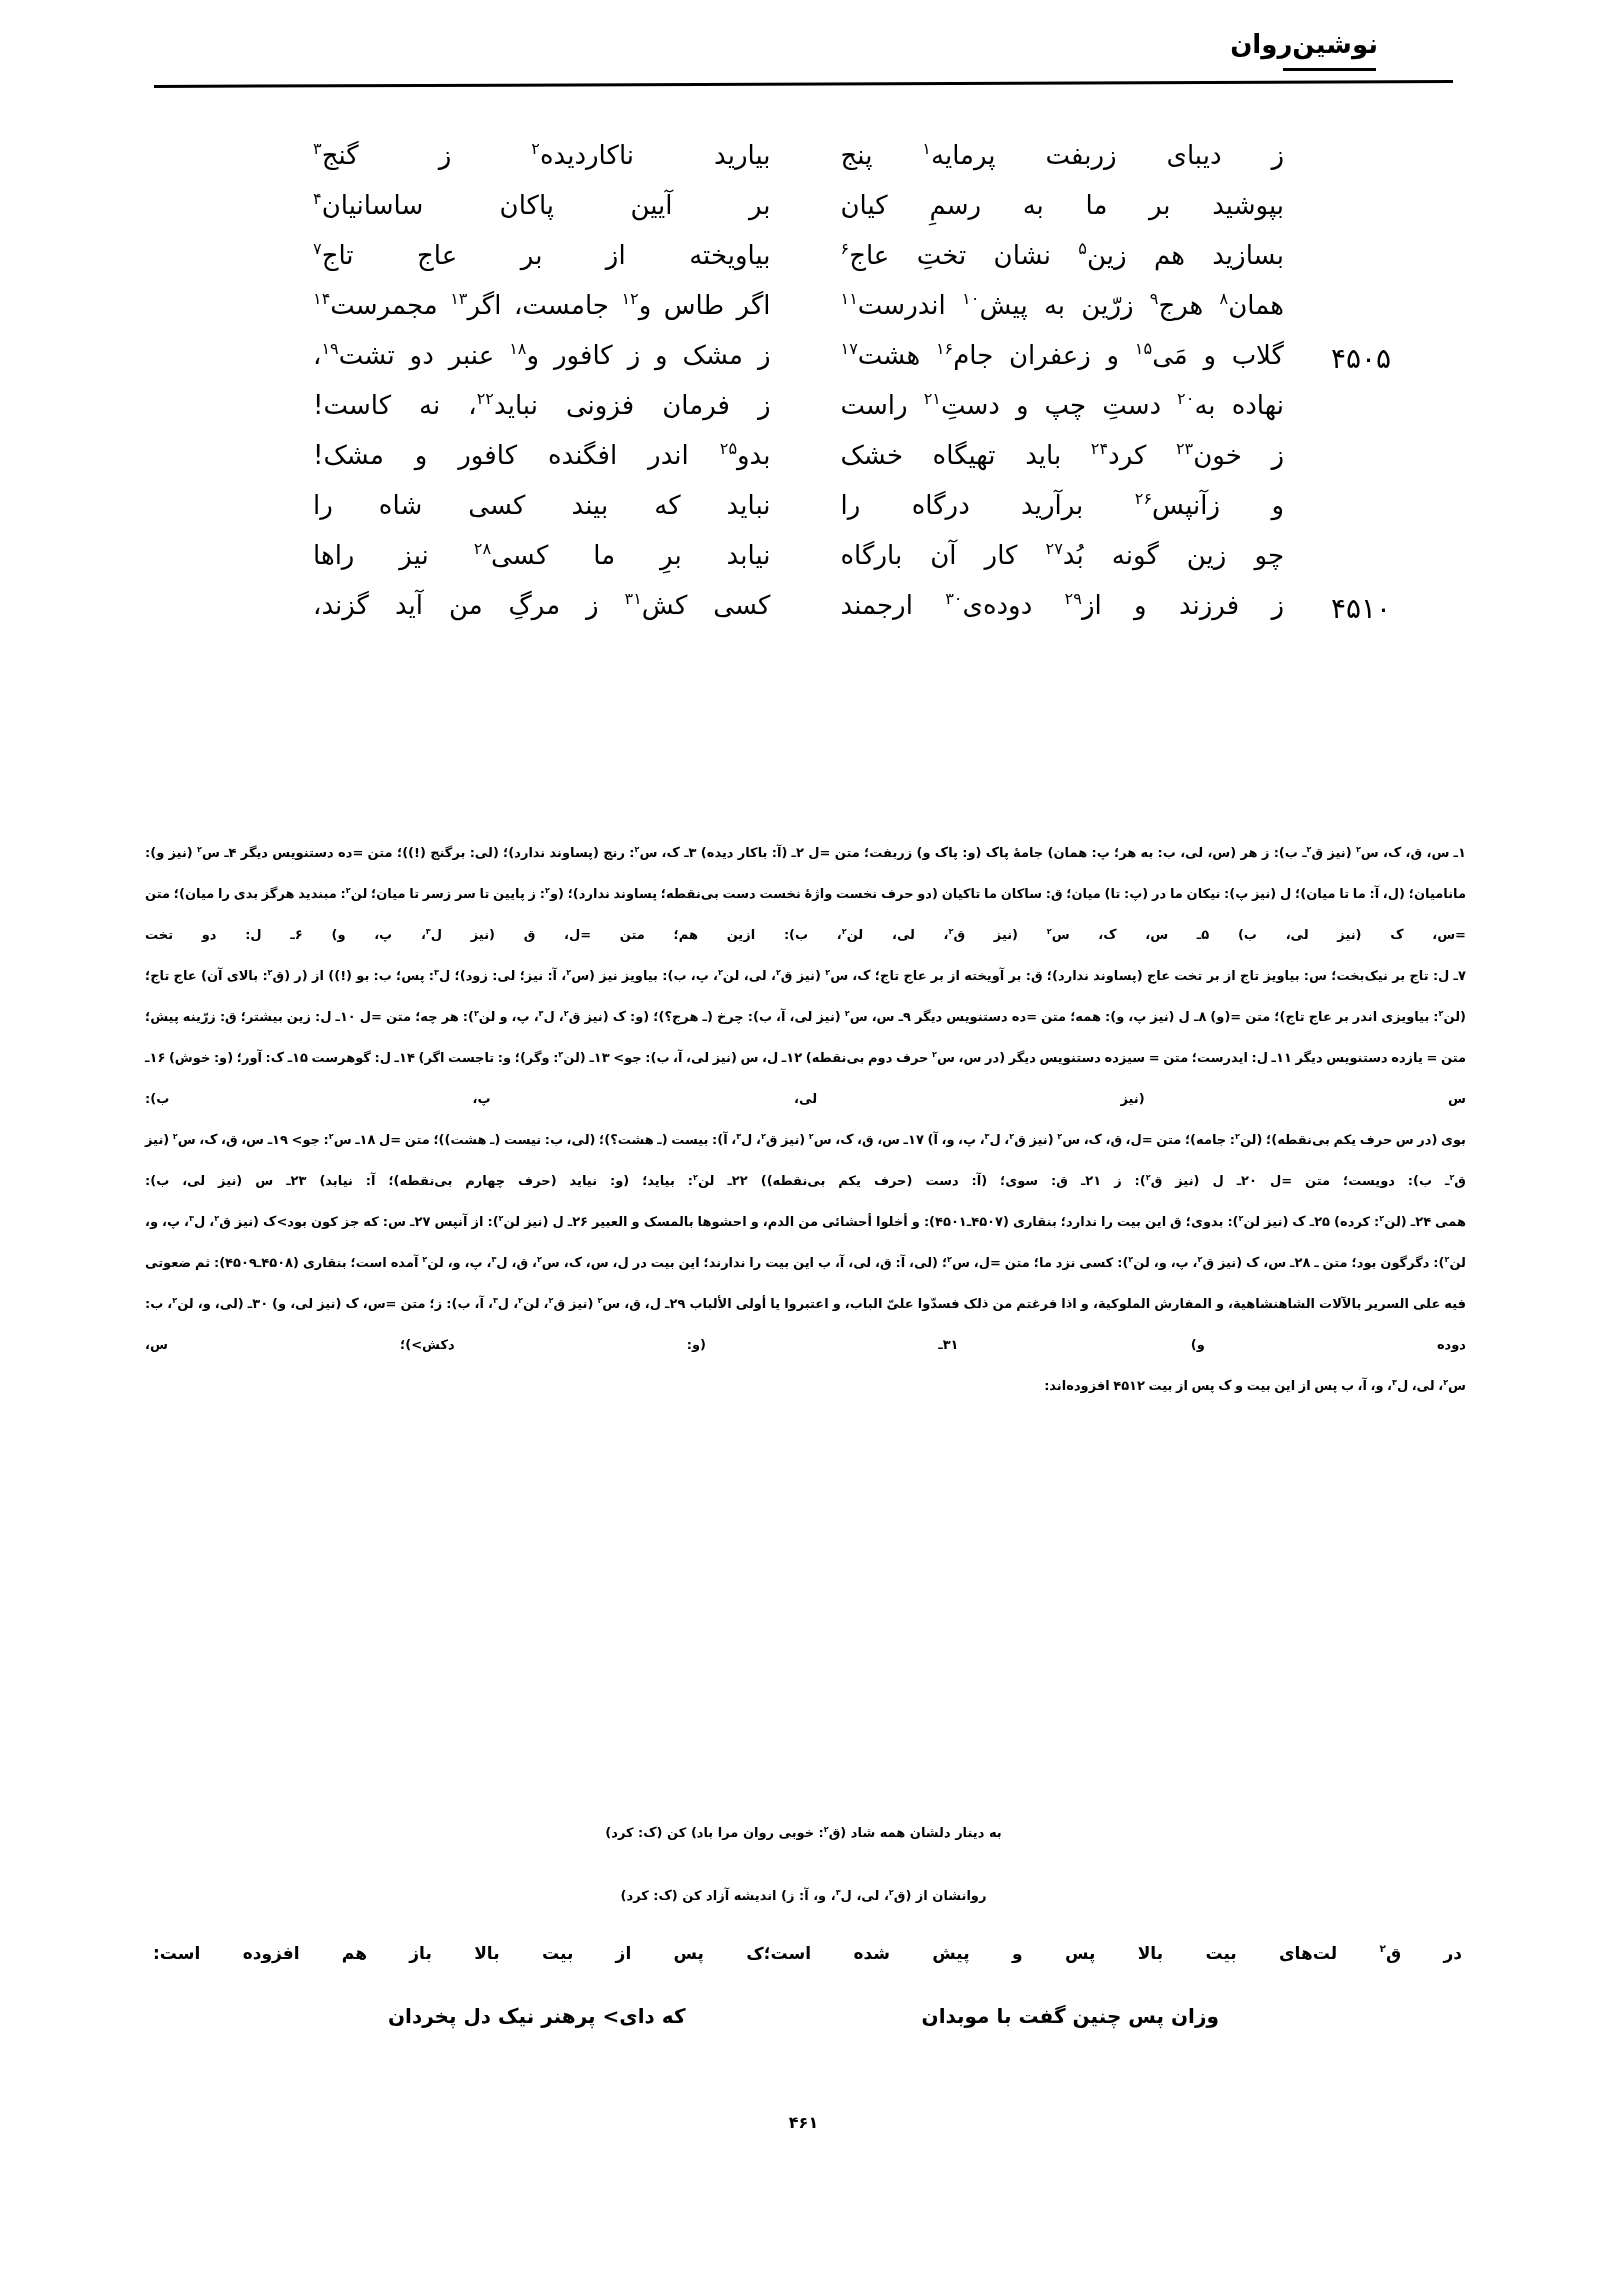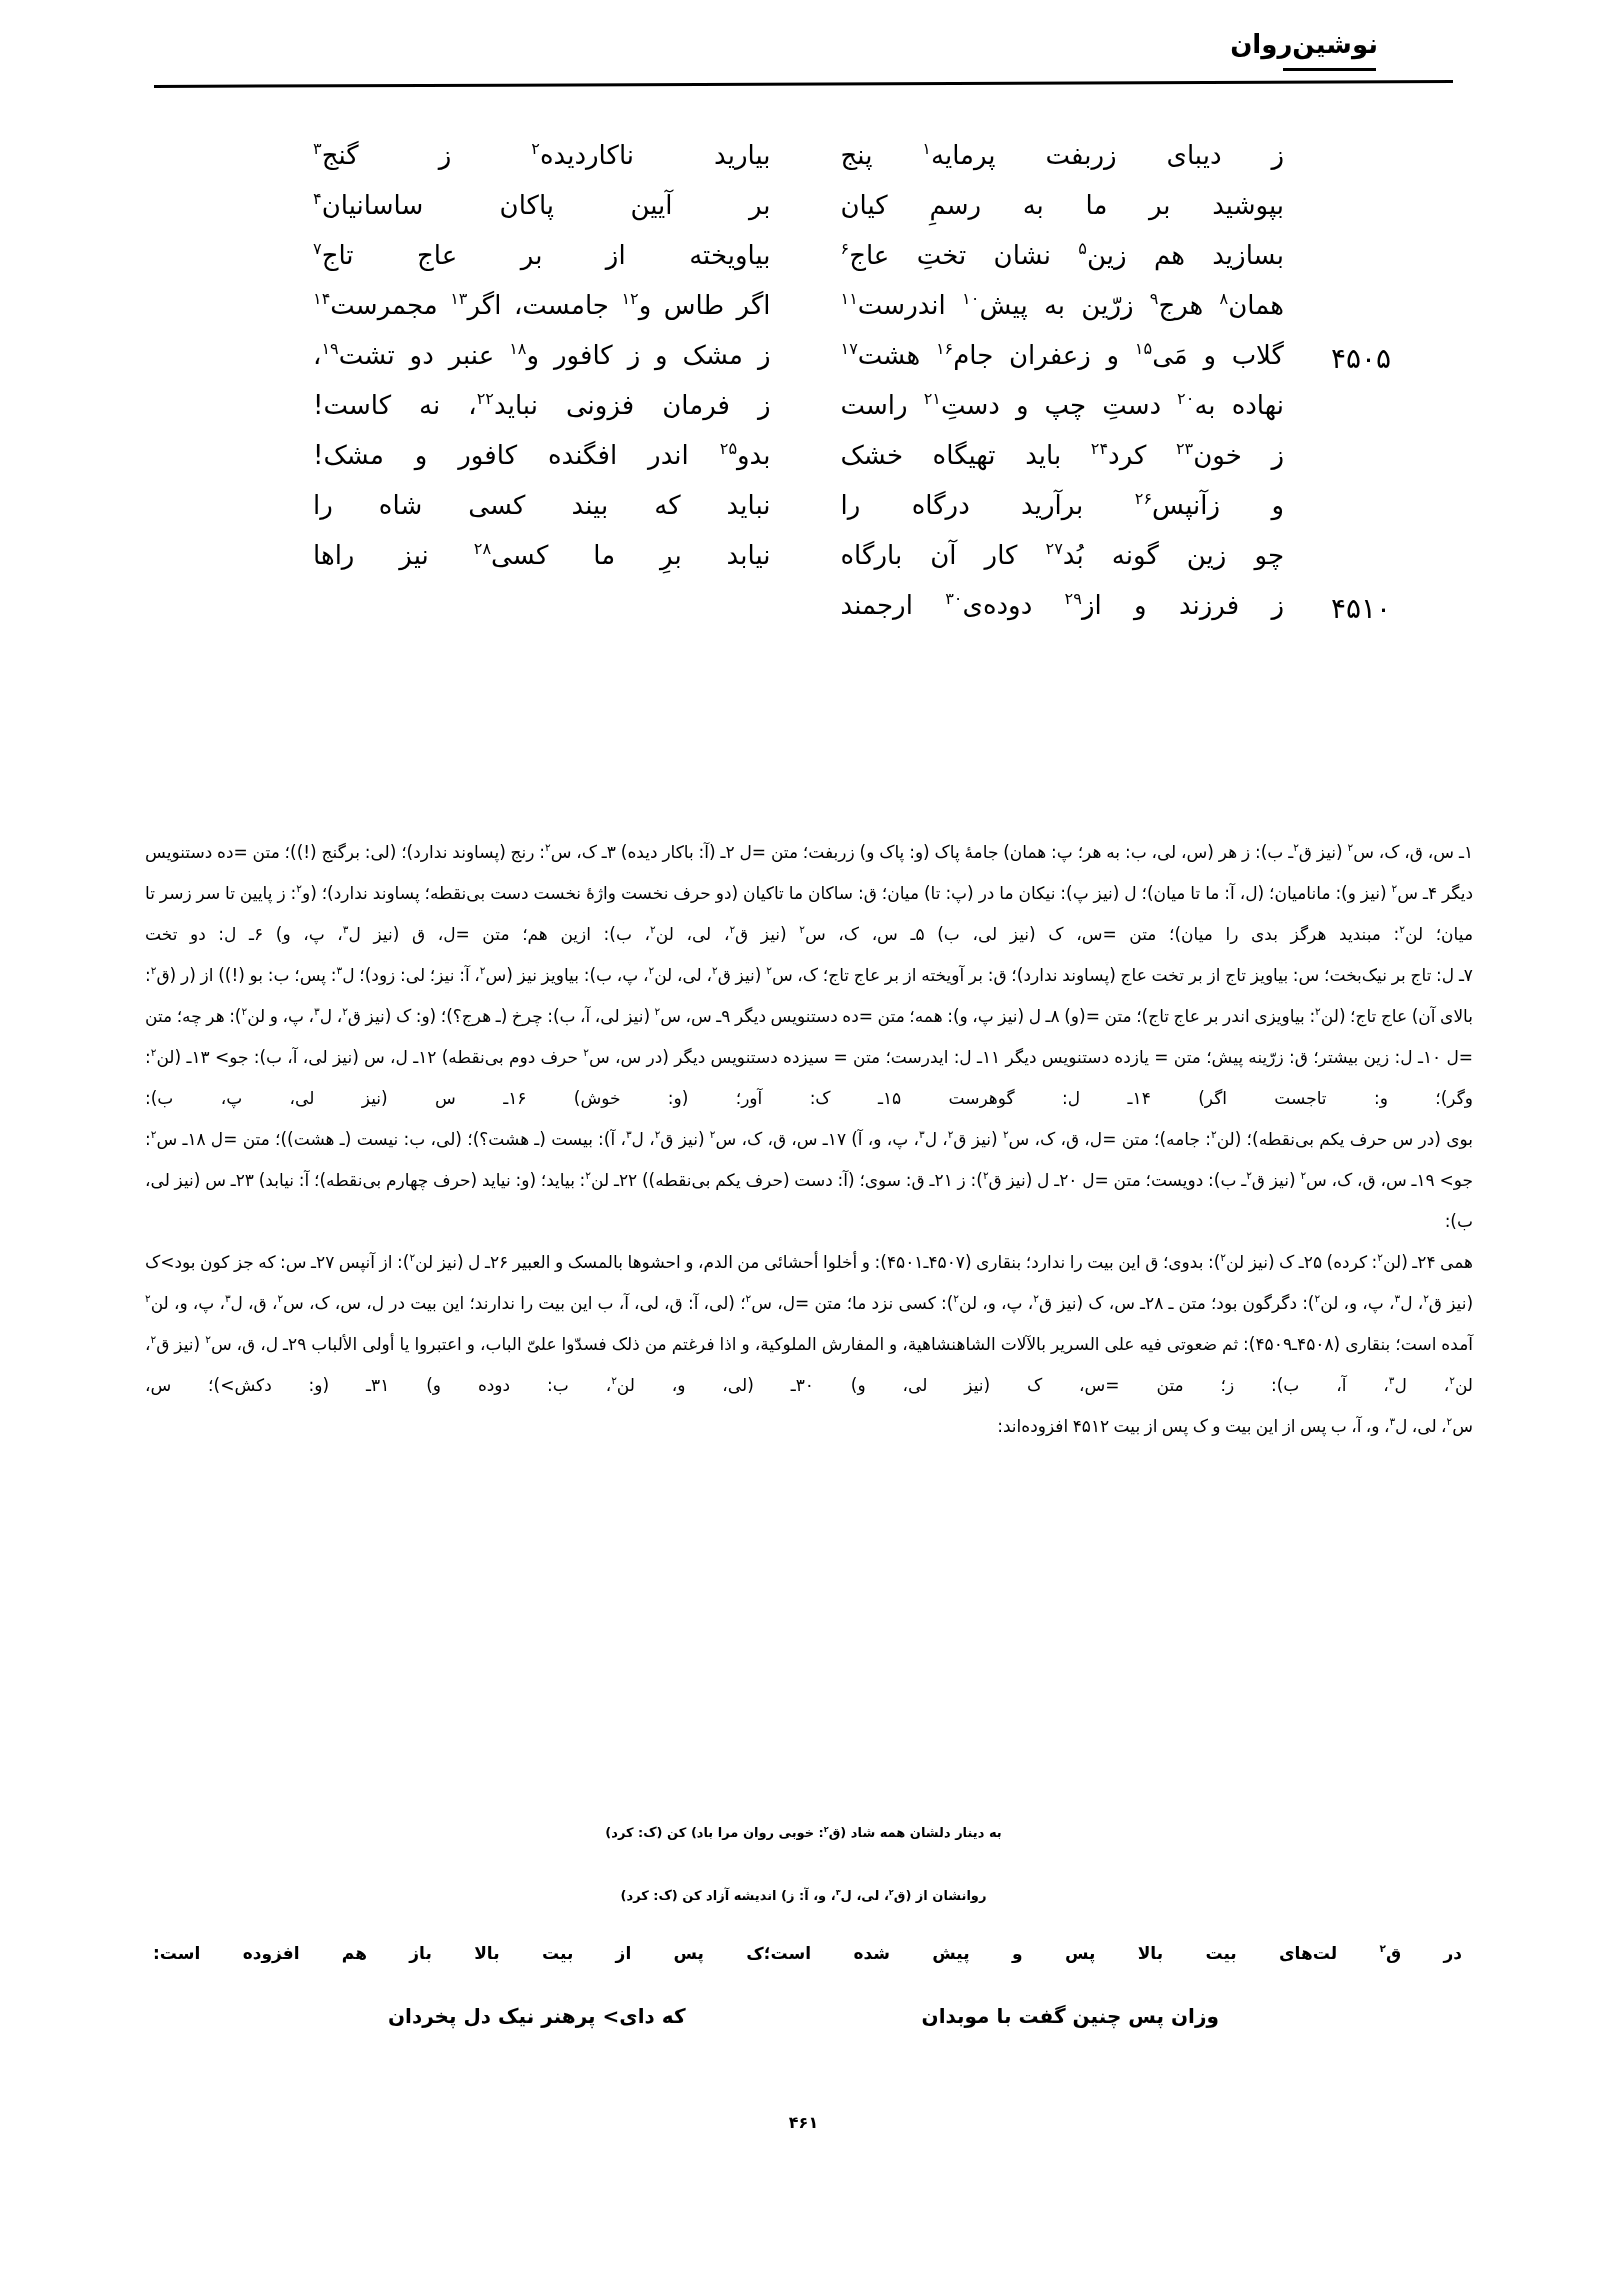--- a/index.html
+++ b/index.html
@@ -98,28 +98,28 @@
   sup {
     font-size: 0.62em;
     vertical-align: super;
     line-height: 0;
   }
 
   
   .apparatus {
     position: absolute;
     top: 832px;
-    right: 134px;
+    right: 141px;
     left: 145px;
-    font-size: 17px;
+    font-size: 13px;
     line-height: 41px;
     text-align: justify;
     text-align-last: justify;
     direction: rtl;
-    font-weight: normal;
+    font-weight: bold;
     word-spacing: -1px;
   }
   .apparatus p {
     margin: 0;
     text-align: justify;
     text-align-last: justify;
   }
   .apparatus .last-line {
     text-align-last: right;
   }
@@ -222,20 +222,21 @@
       <div class="verse-line">
         <div class="hemi hemi-r">و زآنپس<sup>۲۶</sup> برآرید درگاه را</div>
         <div class="hemi hemi-l">نباید که بیند کسی شاه را</div>
       </div>
       <div class="verse-line">
         <div class="hemi hemi-r">چو زین گونه بُد<sup>۲۷</sup> کار آن بارگاه</div>
         <div class="hemi hemi-l">نیابد برِ ما کسی<sup>۲۸</sup> نیز راها</div>
       </div>
       <div class="verse-line">
         <div class="hemi hemi-r">ز فرزند و از<sup>۲۹</sup> دوده‌ی<sup>۳۰</sup> ارجمند<span class="vnum">۴۵۱۰</span></div>
+        <div class="hemi hemi-l">کسی کش<sup>۳۱</sup> ز مرگِ من آید گزند،</div>
       </div>
     </div>
 
   <div class="apparatus" id="apparatus">
       <p>۱ـ س، ق، ک، س<sup>۲</sup> (نیز ق<sup>۲</sup>ـ ب): ز هر (س، لی، ب: به هر؛ پ: همان) جامۀ پاک (و: پاک و) زربفت؛ متن =ل   ۲ـ (آ: باکار دیده)   ۳ـ ک، س<sup>۲</sup>: رنج (پساوند ندارد)؛ (لی: برگنج (!))؛ متن =ده دستنویس دیگر   ۴ـ س<sup>۲</sup> (نیز و): مانامیان؛ (ل، آ: ما تا میان)؛ ل (نیز پ): نیکان ما در (پ: تا) میان؛ ق: ساکان ما تاکیان (دو حرف نخست واژۀ نخست دست بی‌نقطه؛ پساوند ندارد)؛ (و<sup>۲</sup>: ز پایین تا سر زسر تا میان؛ لن<sup>۲</sup>: مبندید هرگز بدی را میان)؛ متن =س، ک (نیز لی، ب)   ۵ـ س، ک، س<sup>۲</sup> (نیز ق<sup>۲</sup>، لی، لن<sup>۲</sup>، ب): ازین هم؛ متن =ل، ق (نیز ل<sup>۳</sup>، پ، و)   ۶ـ ل: دو تخت</p>
       <p>۷ـ ل: تاج بر نیک‌بخت؛ س: بیاویز تاج از بر تخت عاج (پساوند ندارد)؛ ق: بر آویخته از بر عاج تاج؛ ک، س<sup>۲</sup> (نیز ق<sup>۲</sup>، لی، لن<sup>۲</sup>، پ، ب): بیاویز نیز (س<sup>۲</sup>، آ: نیز؛ لی: زود)؛ ل<sup>۳</sup>: پس؛ ب: بو (!)) از (ر (ق<sup>۲</sup>: بالای آن) عاج تاج؛ (لن<sup>۲</sup>: بیاویزی اندر بر عاج تاج)؛ متن =(و)   ۸ـ ل (نیز پ، و): همه؛ متن =ده دستنویس دیگر   ۹ـ س، س<sup>۲</sup> (نیز لی، آ، ب): چرخ (ـ هرج؟)؛ (و: ک (نیز ق<sup>۲</sup>، ل<sup>۳</sup>، پ، و لن<sup>۲</sup>): هر چه؛ متن =ل   ۱۰ـ ل: زین بیشتر؛ ق: زرّینه پیش؛ متن = یازده دستنویس دیگر   ۱۱ـ ل: ایدرست؛ متن = سیزده دستنویس دیگر (در س، س<sup>۲</sup> حرف دوم بی‌نقطه)   ۱۲ـ ل، س (نیز لی، آ، ب): جو&gt;   ۱۳ـ (لن<sup>۲</sup>: وگر)؛ و: تاجست اگر)   ۱۴ـ ل: گوهرست   ۱۵ـ ک: آور؛ (و: خوش)   ۱۶ـ س (نیز لی، پ، ب):</p>
       <p>بوی (در س حرف یکم بی‌نقطه)؛ (لن<sup>۲</sup>: جامه)؛ متن =ل، ق، ک، س<sup>۲</sup> (نیز ق<sup>۲</sup>، ل<sup>۳</sup>، پ، و، آ)   ۱۷ـ س، ق، ک، س<sup>۲</sup> (نیز ق<sup>۲</sup>، ل<sup>۳</sup>، آ): بیست (ـ هشت؟)؛ (لی، ب: نیست (ـ هشت))؛ متن =ل   ۱۸ـ س<sup>۲</sup>: جو&gt;   ۱۹ـ س، ق، ک، س<sup>۲</sup> (نیز ق<sup>۲</sup>ـ ب): دویست؛ متن =ل   ۲۰ـ ل (نیز ق<sup>۲</sup>): ز   ۲۱ـ ق: سوی؛ (آ: دست (حرف یکم بی‌نقطه))   ۲۲ـ لن<sup>۲</sup>: بیاید؛ (و: نیاید (حرف چهارم بی‌نقطه)؛ آ: نیابد)   ۲۳ـ س (نیز لی، ب):</p>
       <p>همی   ۲۴ـ (لن<sup>۲</sup>: کرده)   ۲۵ـ ک (نیز لن<sup>۲</sup>): بدوی؛ ق این بیت را ندارد؛ بنقاری (۴۵۰۷ـ۴۵۰۱): و أخلوا أحشائی من الدم، و احشوها بالمسک و العبیر   ۲۶ـ ل (نیز لن<sup>۲</sup>): از آنپس   ۲۷ـ س: که جز کون بود&gt;ک (نیز ق<sup>۲</sup>، ل<sup>۳</sup>، پ، و، لن<sup>۲</sup>): دگرگون بود؛ متن ـ   ۲۸ـ س، ک (نیز ق<sup>۲</sup>، پ، و، لن<sup>۲</sup>): کسی نزد ما؛ متن =ل، س<sup>۲</sup>؛ (لی، آ: ق، لی، آ، ب این بیت را ندارند؛ این بیت در ل، س، ک، س<sup>۲</sup>، ق، ل<sup>۳</sup>، پ، و، لن<sup>۲</sup> آمده است؛ بنقاری (۴۵۰۸ـ۴۵۰۹): ثم ضعوتی فیه علی السریر بالآلات الشاهنشاهیة، و المفارش الملوکیة، و اذا فرغتم من ذلک فسدّوا علیّ الباب، و اعتبروا یا أولی الألباب   ۲۹ـ ل، ق، س<sup>۲</sup> (نیز ق<sup>۲</sup>، لن<sup>۲</sup>، ل<sup>۳</sup>، آ، ب): ز؛ متن =س، ک (نیز لی، و)   ۳۰ـ (لی، و، لن<sup>۲</sup>، ب: دوده و)   ۳۱ـ (و: دکش&gt;)؛ س،</p>
       <p class="last-line">س<sup>۲</sup>، لی، ل<sup>۳</sup>، و، آ، ب پس از این بیت و ک پس از بیت ۴۵۱۲ افزوده‌اند:</p>
     </div>

